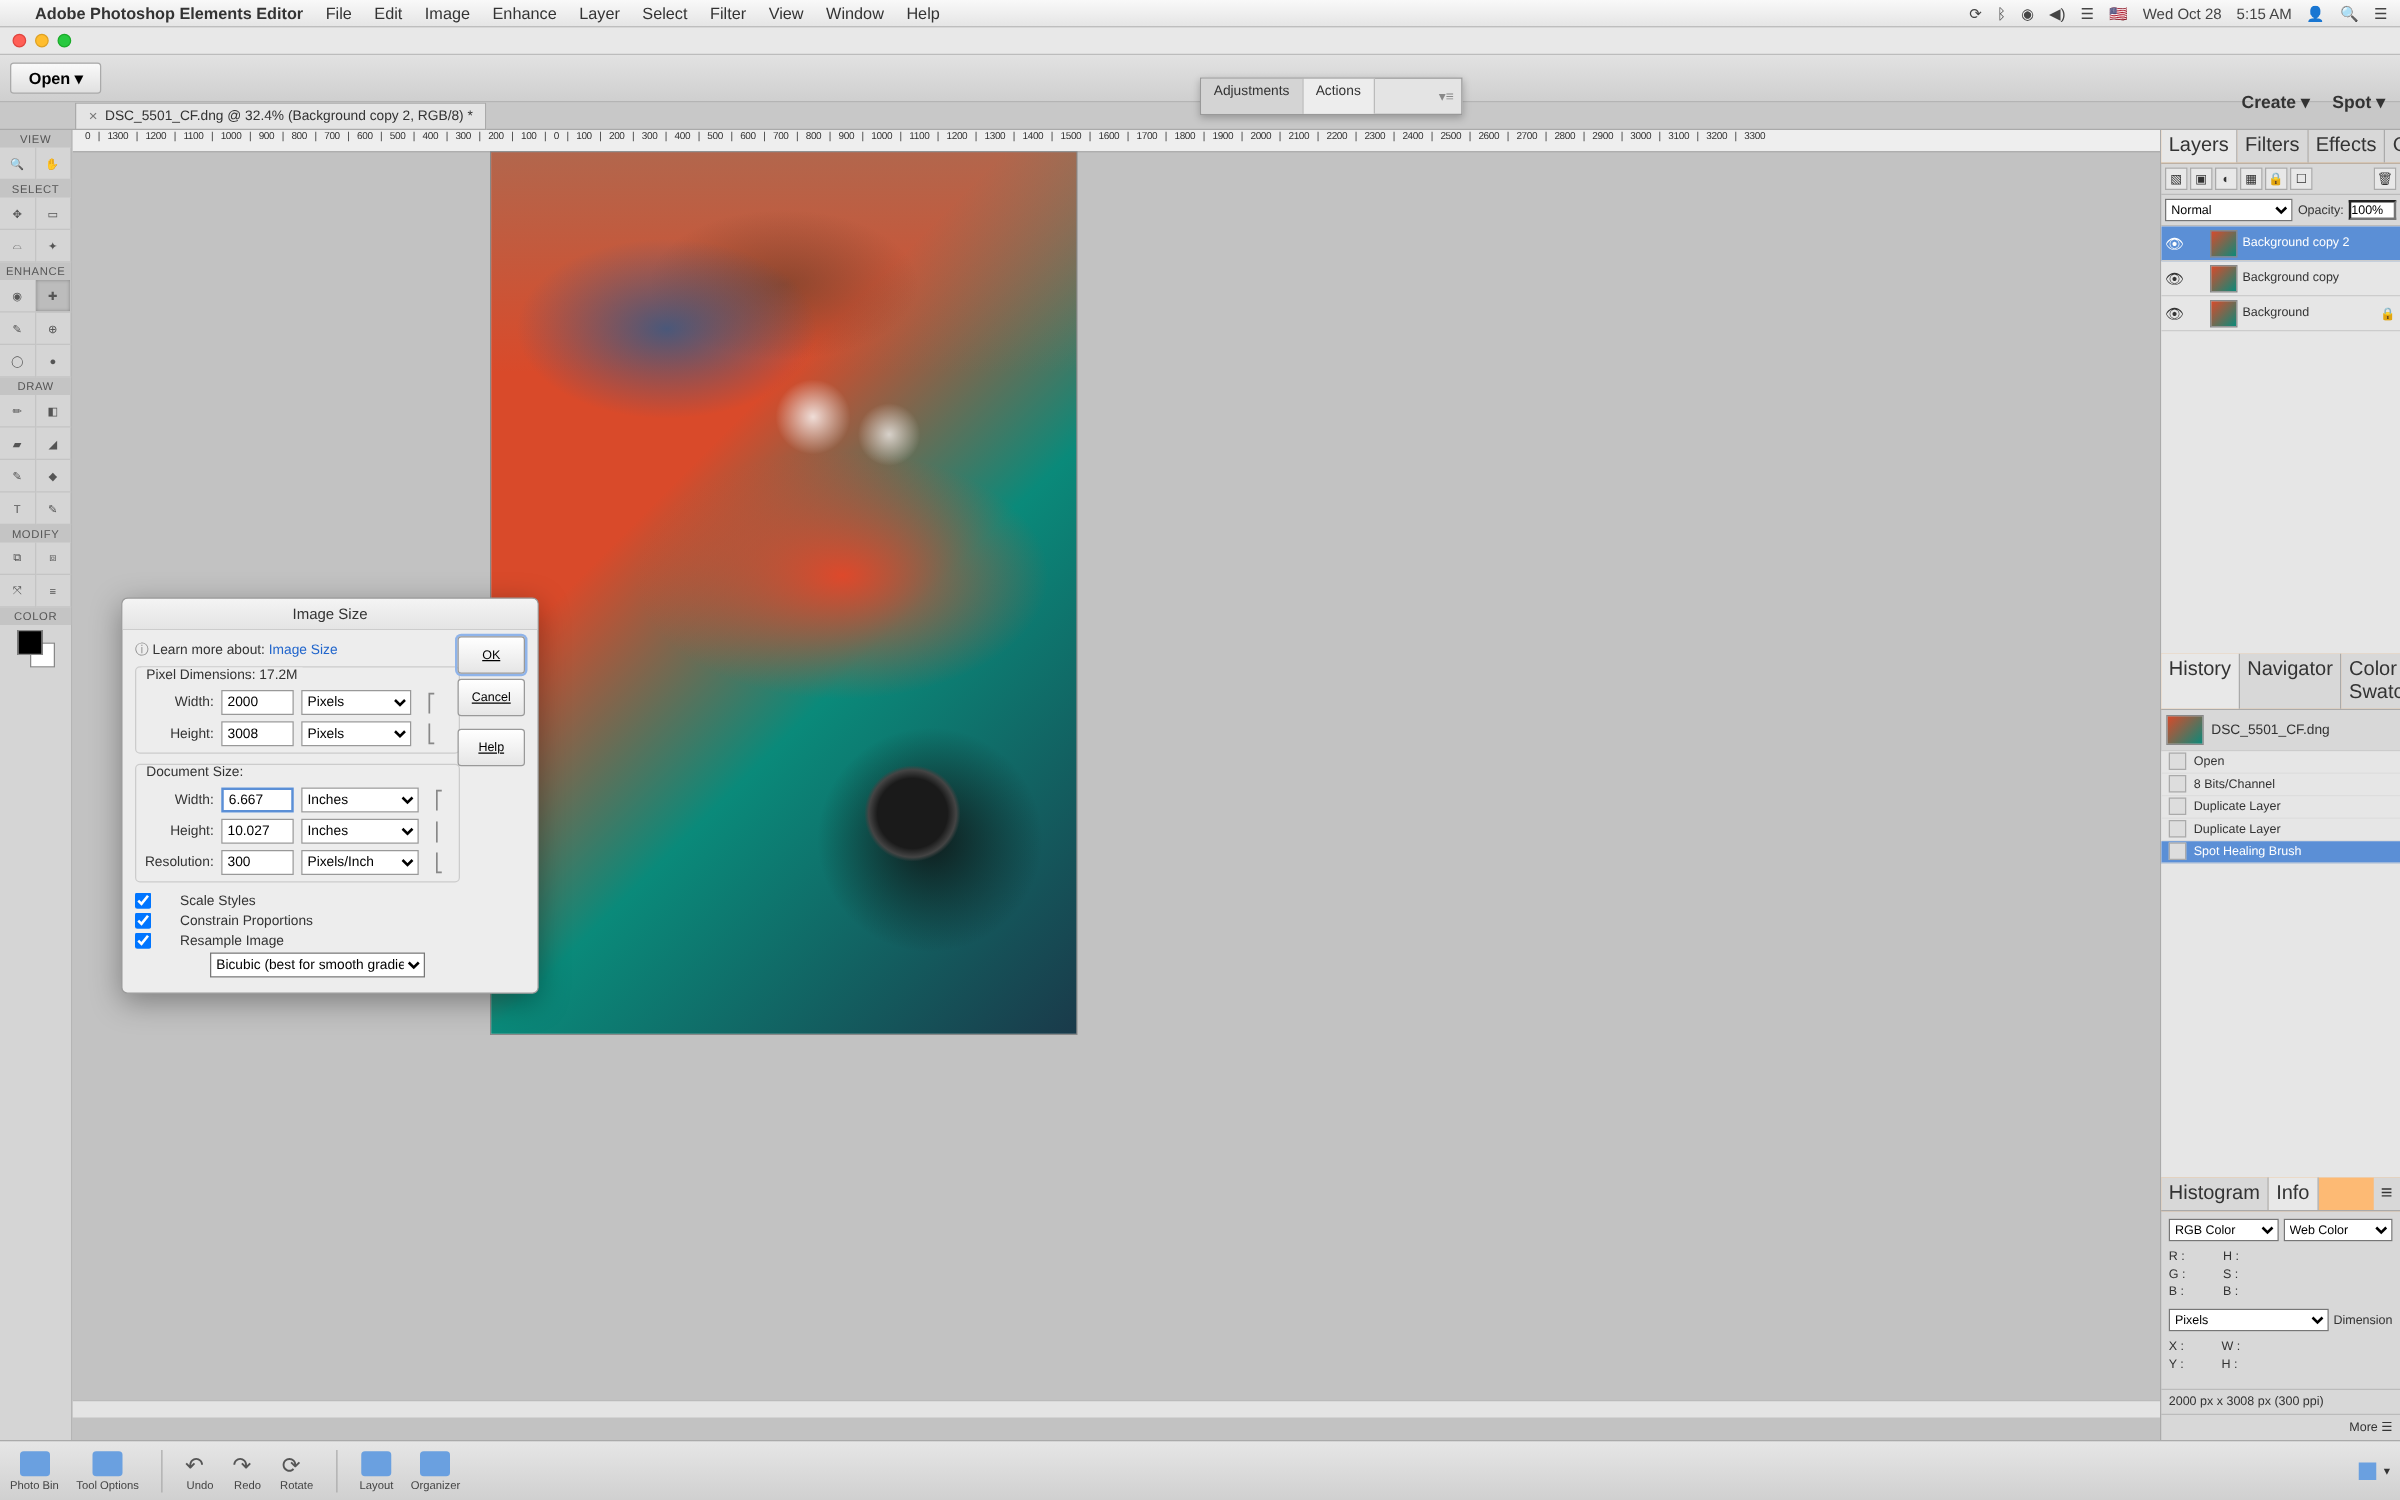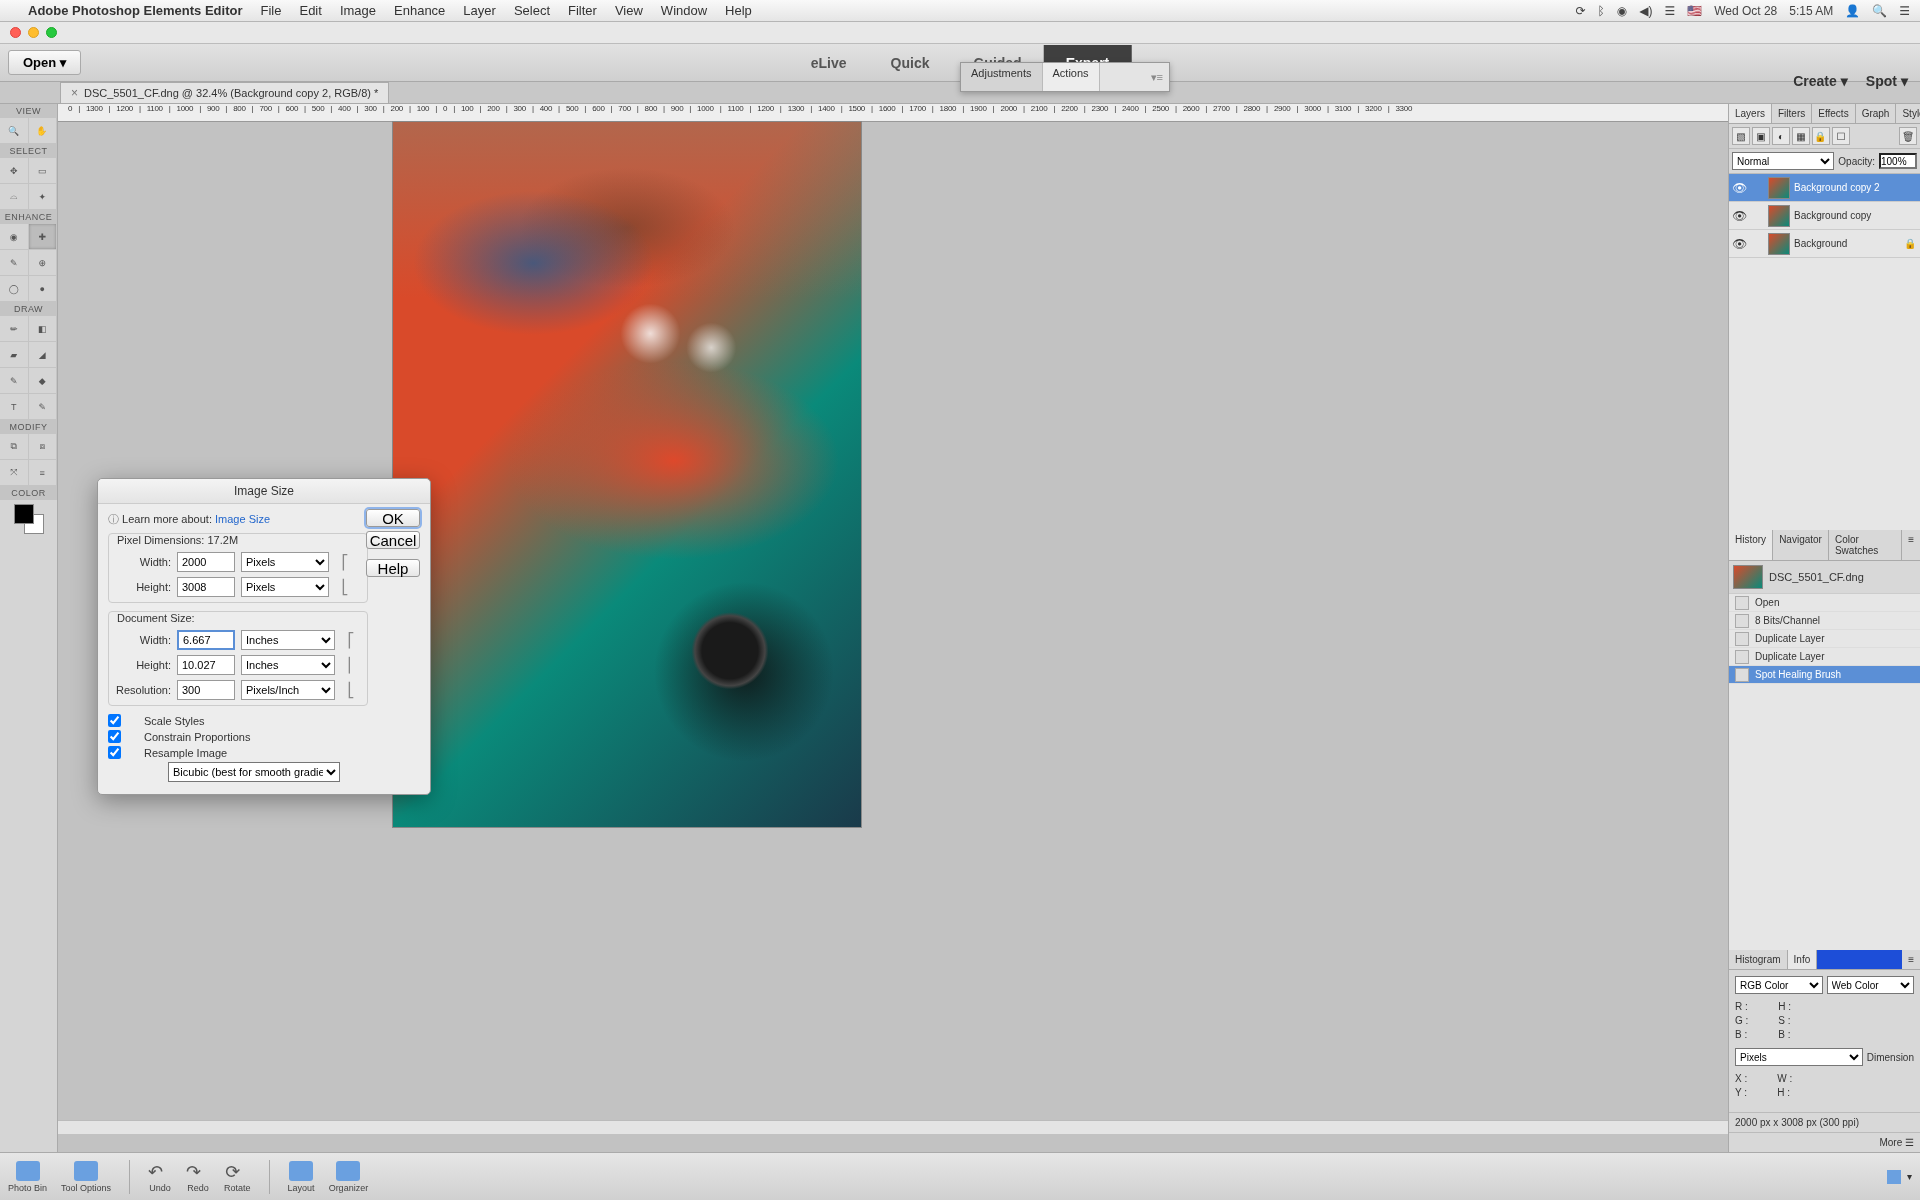--- a/index.html
+++ b/index.html
@@ -64,21 +64,21 @@
 .canvas-img::after{content:"";position:absolute;inset:0;background:
   radial-gradient(circle 30px at 55% 30%, rgba(255,255,255,.8), transparent),
   radial-gradient(circle 25px at 68% 32%, rgba(255,255,255,.7), transparent),
   radial-gradient(circle 70px at 72% 75%, #1a1a1a 40%, #444 50%, transparent 55%);}
 .status-row{position:absolute;bottom:0;left:0;right:0;height:18px;background:#ddd;border-top:1px solid #aaa;font-size:10px;display:flex;align-items:center;gap:20px;padding:0 10px;}
 .status-row .seg{border-right:1px solid #aaa;padding-right:14px;}
 .scroll-h{position:absolute;bottom:18px;left:0;right:0;height:14px;background:#e4e4e4;border-top:1px solid #bbb;}
 
 
 .right-panels { width: 192px; background:#d8d8d8; border-left:1px solid #aaa; display:flex; flex-direction:column;}
-.panel-tabs{display:flex; background:#1d4ed8; border-bottom:1px solid #aaa; font-size:10px;}
+.panel-tabs{display:flex; background:#fdba74; border-bottom:1px solid #aaa; font-size:16px;}
 .panel-tab{padding:4px 6px; border-right:1px solid #aaa; background:#d8d8d8;}
 .panel-tab.active{background:#e8e8e8;}
 .panel-tab.more{margin-left:auto;border:none;}
 .layer-controls{display:flex;gap:2px;padding:3px;border-bottom:1px solid #bbb;}
 .layer-controls .ic{width:18px;height:18px;border:1px solid #aaa;background:#e8e8e8;display:flex;align-items:center;justify-content:center;font-size:10px;}
 .layer-controls .trash{margin-left:auto;}
 .blend-row{display:flex;padding:3px;gap:4px;border-bottom:1px solid #bbb;align-items:center;font-size:10px;}
 .blend-row select{flex:1;font-size:10px;height:18px;}
 .blend-row input{width:38px;font-size:10px;height:16px;}
 .layer-list{flex:1;background:#e6e6e6;overflow:auto;}
@@ -107,21 +107,21 @@
 .bottom-bar .sep{width:1px;height:34px;background:#aaa;margin:0 4px;}
 .bottom-bar .more{margin-left:auto;font-size:10px;display:flex;align-items:center;gap:6px;}
 
 
 .dialog{position:absolute;top:478px;left:97px;width:334px;background:#ededed;border:1px solid #999;box-shadow:0 6px 24px rgba(0,0,0,.35);border-radius:5px;font-size:11px;}
 .dialog .title{text-align:center;padding:5px;font-size:12px;border-bottom:1px solid #ccc;background:linear-gradient(#f4f4f4,#e4e4e4);border-radius:5px 5px 0 0;}
 .dialog .body{padding:8px 10px 12px;}
 .dialog .learn{font-size:11px;color:#333;margin-bottom:6px;}
 .dialog .learn a{color:#2266cc;}
 .dialog .btns{position:absolute;top:30px;right:10px;display:flex;flex-direction:column;gap:4px;}
-.dialog .btns button{width:54px;height:18px;font-size:15px;border:1px solid #999;border-radius:3px;background:linear-gradient(#fff,#e6e6e6);}
+.dialog .btns button{width:54px;height:30px;font-size:10px;border:1px solid #999;border-radius:3px;background:linear-gradient(#fff,#e6e6e6);text-decoration:underline;}
 .dialog .btns button.primary{box-shadow:0 0 0 2px #8fb4ea;}
 .dialog fieldset{border:1px solid #ccc;border-radius:4px;padding:0;margin-bottom:8px;}
 .dialog .fs-title{margin:-14px 0 6px 4px;background:#ededed;padding:0 4px;display:inline-block;font-size:11px;}
 .dialog .frow{display:flex;align-items:center;gap:6px;margin-bottom:5px;}
 .dialog .frow label{width:62px;text-align:right;}
 .dialog .frow input{width:58px;height:20px;border:1px solid #999;padding:0 4px;font-size:11px;}
 .dialog .frow select{width:88px;height:20px;font-size:11px;border:1px solid #999;}
 .dialog .frow .link{width:20px;color:#888;font-size:14px;text-align:center;}
 .dialog .check{display:flex;align-items:center;gap:23px;margin:3px 0;}
 .dialog .resample-sel{width:172px;margin-left:60px;height:20px;font-size:11px;}
@@ -161,26 +161,20 @@
 </div>
 
 <div class="traffic">
   <div class="dot red"></div>
   <div class="dot yellow"></div>
   <div class="dot green"></div>
 </div>
 
 <div class="app-topbar">
   <button class="open-btn"><span>Open</span> <span>▾</span></button>
-  <div class="mode-tabs">
-    <div class="mode-tab">eLive</div>
-    <div class="mode-tab">Quick</div>
-    <div class="mode-tab">Guided</div>
-    <div class="mode-tab active">Expert</div>
-  </div>
   <div class="right-btns">
     <div class="cbtn">
         <span>Create</span> 
         <span>▾</span>
       </div>
     <div class="cbtn">
         <span>Spot</span> 
         <span>▾</span>
       </div>
   </div>

